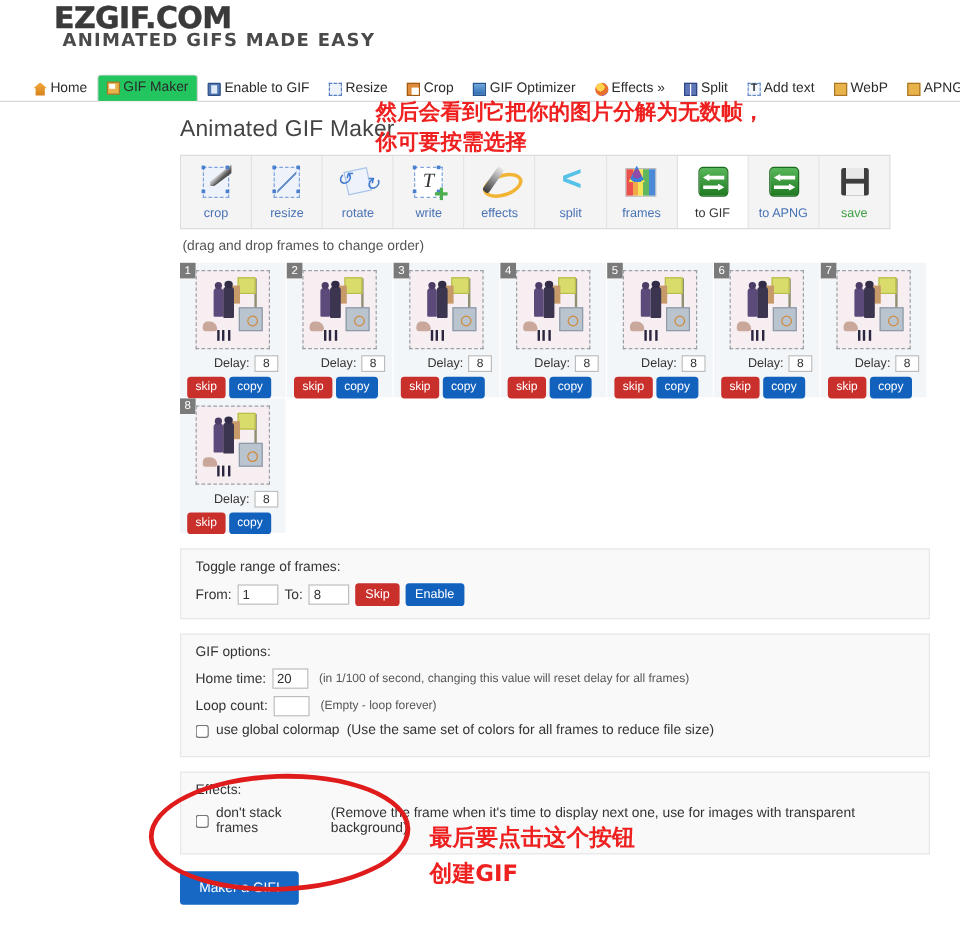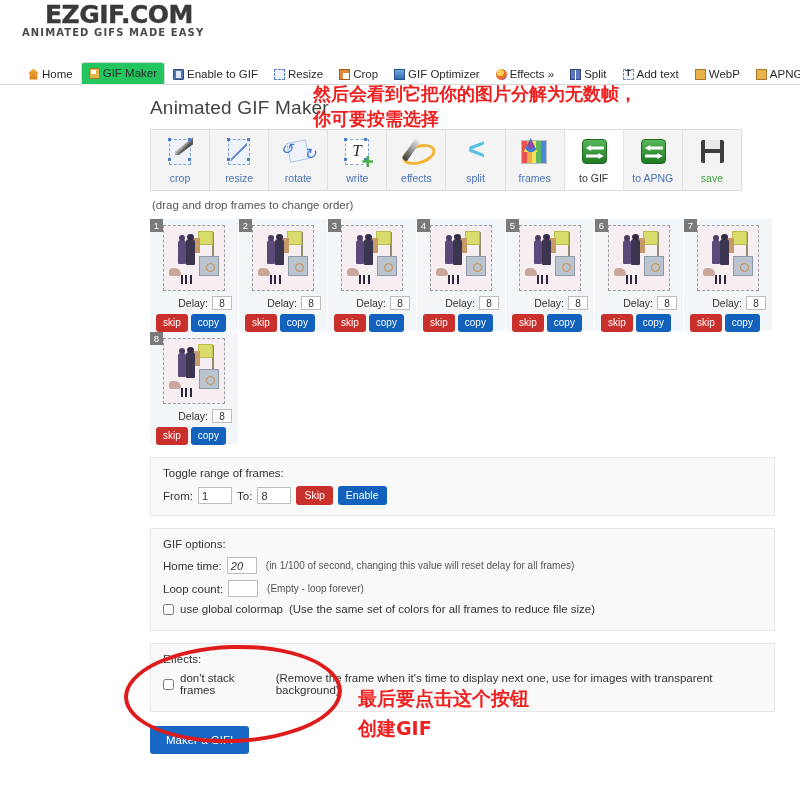--- a/index.html
+++ b/index.html
@@ -23,25 +23,26 @@
     font-size:25px;
     letter-spacing:-0.5px;
     color:#3a3a3a;
     line-height:26px;
     margin-left:23px;
     -webkit-text-stroke:0.4px #3a3a3a;
   }
   #logo .tagline {
     font-family:"DejaVu Sans", sans-serif;
     font-weight:bold;
-    font-size:10px;
+    font-size:15px;
     letter-spacing:1.1px;
     color:#4a4a4a;
     line-height:12px;
     margin-top:-1px;
+    margin-left:30px;
   }
 
   
   #nav {
     position:absolute; left:0; top:58px; width:800px; height:27px;
     border-bottom:1px solid #d8d8d8;
     background:#fff;
     display:flex; align-items:flex-end;
     padding-left:20px;
   }
@@ -248,21 +249,21 @@
   }
   .panel-title { font-size:11.5px; color:#333; margin-bottom:7px; }
   .prow { display:flex; align-items:center; gap:5px; font-size:11.5px; color:#333; margin-bottom:6px; }
   .prow:last-child { margin-bottom:0; }
   .prow .note { font-size:10px; color:#555; margin-left:4px; }
   .tinput {
     height:17px; border:1px solid #bdbdbd; background:#fff;
     font-size:11px; padding:0 3px; color:#333;
     font-family:"Liberation Sans", sans-serif;
   }
-  .w-sm { width:30px;font-style:italic; }
+  .w-sm { width:30px; }
   .w-md { width:34px; }
   .btn-red, .btn-blue {
     font-size:10.5px; color:#fff; border:none; border-radius:3px;
     padding:3px 8px 4px 8px; cursor:pointer; line-height:12px;
     font-family:"Liberation Sans", sans-serif;
   }
   .btn-red { background:#c9302c; }
   .btn-blue { background:#1161bd; }
   .cbrow { display:flex; align-items:center; gap:6px; font-size:11.5px; color:#333; margin-bottom:5px; }
   .cbrow input[type=checkbox] { width:11px; height:11px; margin:0; }

